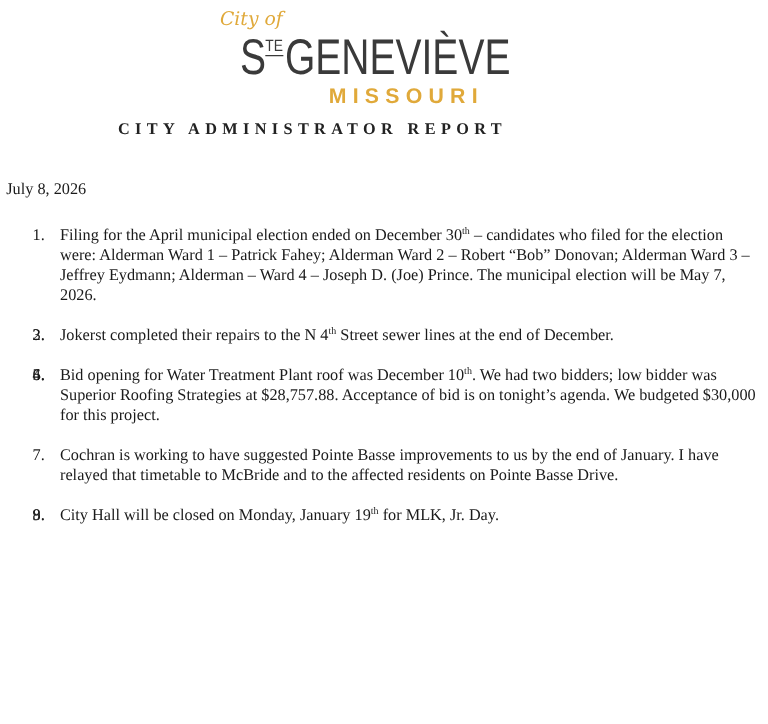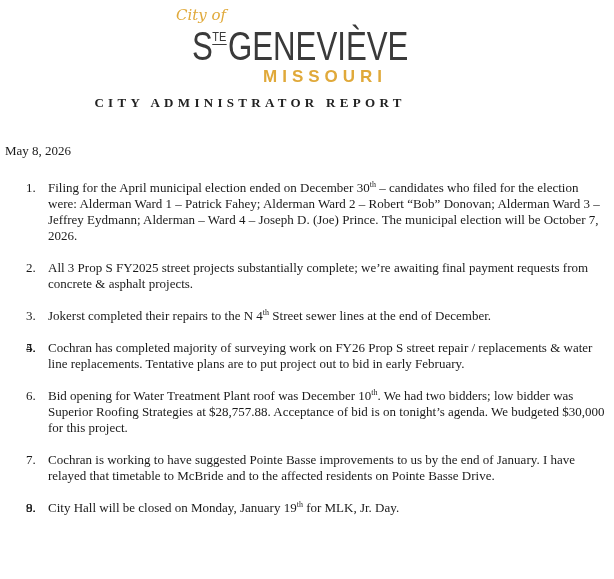--- a/index.html
+++ b/index.html
@@ -57,25 +57,25 @@
   <div class="city-of">City of</div>
   <div class="ste-wrap">
     <span class="ste-s">S</span>
     <span class="ste-te">TE</span>
     <span class="ste-name">GENEVIÈVE</span>
   </div>
   <div class="missouri">MISSOURI</div>
 </div>
 
 <div class="report-title">CITY ADMINISTRATOR REPORT</div>
-<div class="date">May 8, 2026</div>
+<div class="date">July 8, 2026</div>
 
 <ol class="items">
-  <li><span class="num">1.</span><span>Filing for the April municipal election ended on December 30</span><sup>th</sup><span> – candidates who filed for the election were: Alderman Ward 1 – Patrick Fahey; Alderman Ward 2 – Robert “Bob” Donovan; Alderman Ward 3 – Jeffrey Eydmann; Alderman – Ward 4 – Joseph D. (Joe) Prince. The municipal election will be October 7, 2026.</span></li>
-  <li><span class="num">2.</span><span>All 3 Prop S FY2025 street projects substantially complete; we’re awaiting final payment requests from concrete &amp; asphalt projects.</span></li>
+  <li><span class="num">1.</span><span>Filing for the April municipal election ended on December 30</span><sup>th</sup><span> – candidates who filed for the election were: Alderman Ward 1 – Patrick Fahey; Alderman Ward 2 – Robert “Bob” Donovan; Alderman Ward 3 – Jeffrey Eydmann; Alderman – Ward 4 – Joseph D. (Joe) Prince. The municipal election will be May 7, 2026.</span></li>
+  <li><span class="num">2.</span></li>
   <li><span class="num">3.</span><span>Jokerst completed their repairs to the N 4</span><sup>th</sup><span> Street sewer lines at the end of December.</span></li>
   <li><span class="num">4.</span></li>
-  <li><span class="num">5.</span><span>Cochran has completed majority of surveying work on FY26 Prop S street repair / replacements &amp; water line replacements. Tentative plans are to put project out to bid in early February.</span></li>
+  <li><span class="num">5.</span></li>
   <li><span class="num">6.</span><span>Bid opening for Water Treatment Plant roof was December 10</span><sup>th</sup><span>. We had two bidders; low bidder was Superior Roofing Strategies at $28,757.88. Acceptance of bid is on tonight’s agenda. We budgeted $30,000 for this project.</span></li>
   <li><span class="num">7.</span><span>Cochran is working to have suggested Pointe Basse improvements to us by the end of January. I have relayed that timetable to McBride and to the affected residents on Pointe Basse Drive.</span></li>
   <li><span class="num">8.</span></li>
   <li><span class="num">9.</span><span>City Hall will be closed on Monday, January 19</span><sup>th</sup><span> for MLK, Jr. Day.</span></li>
 </ol>
 
 </body></html>

